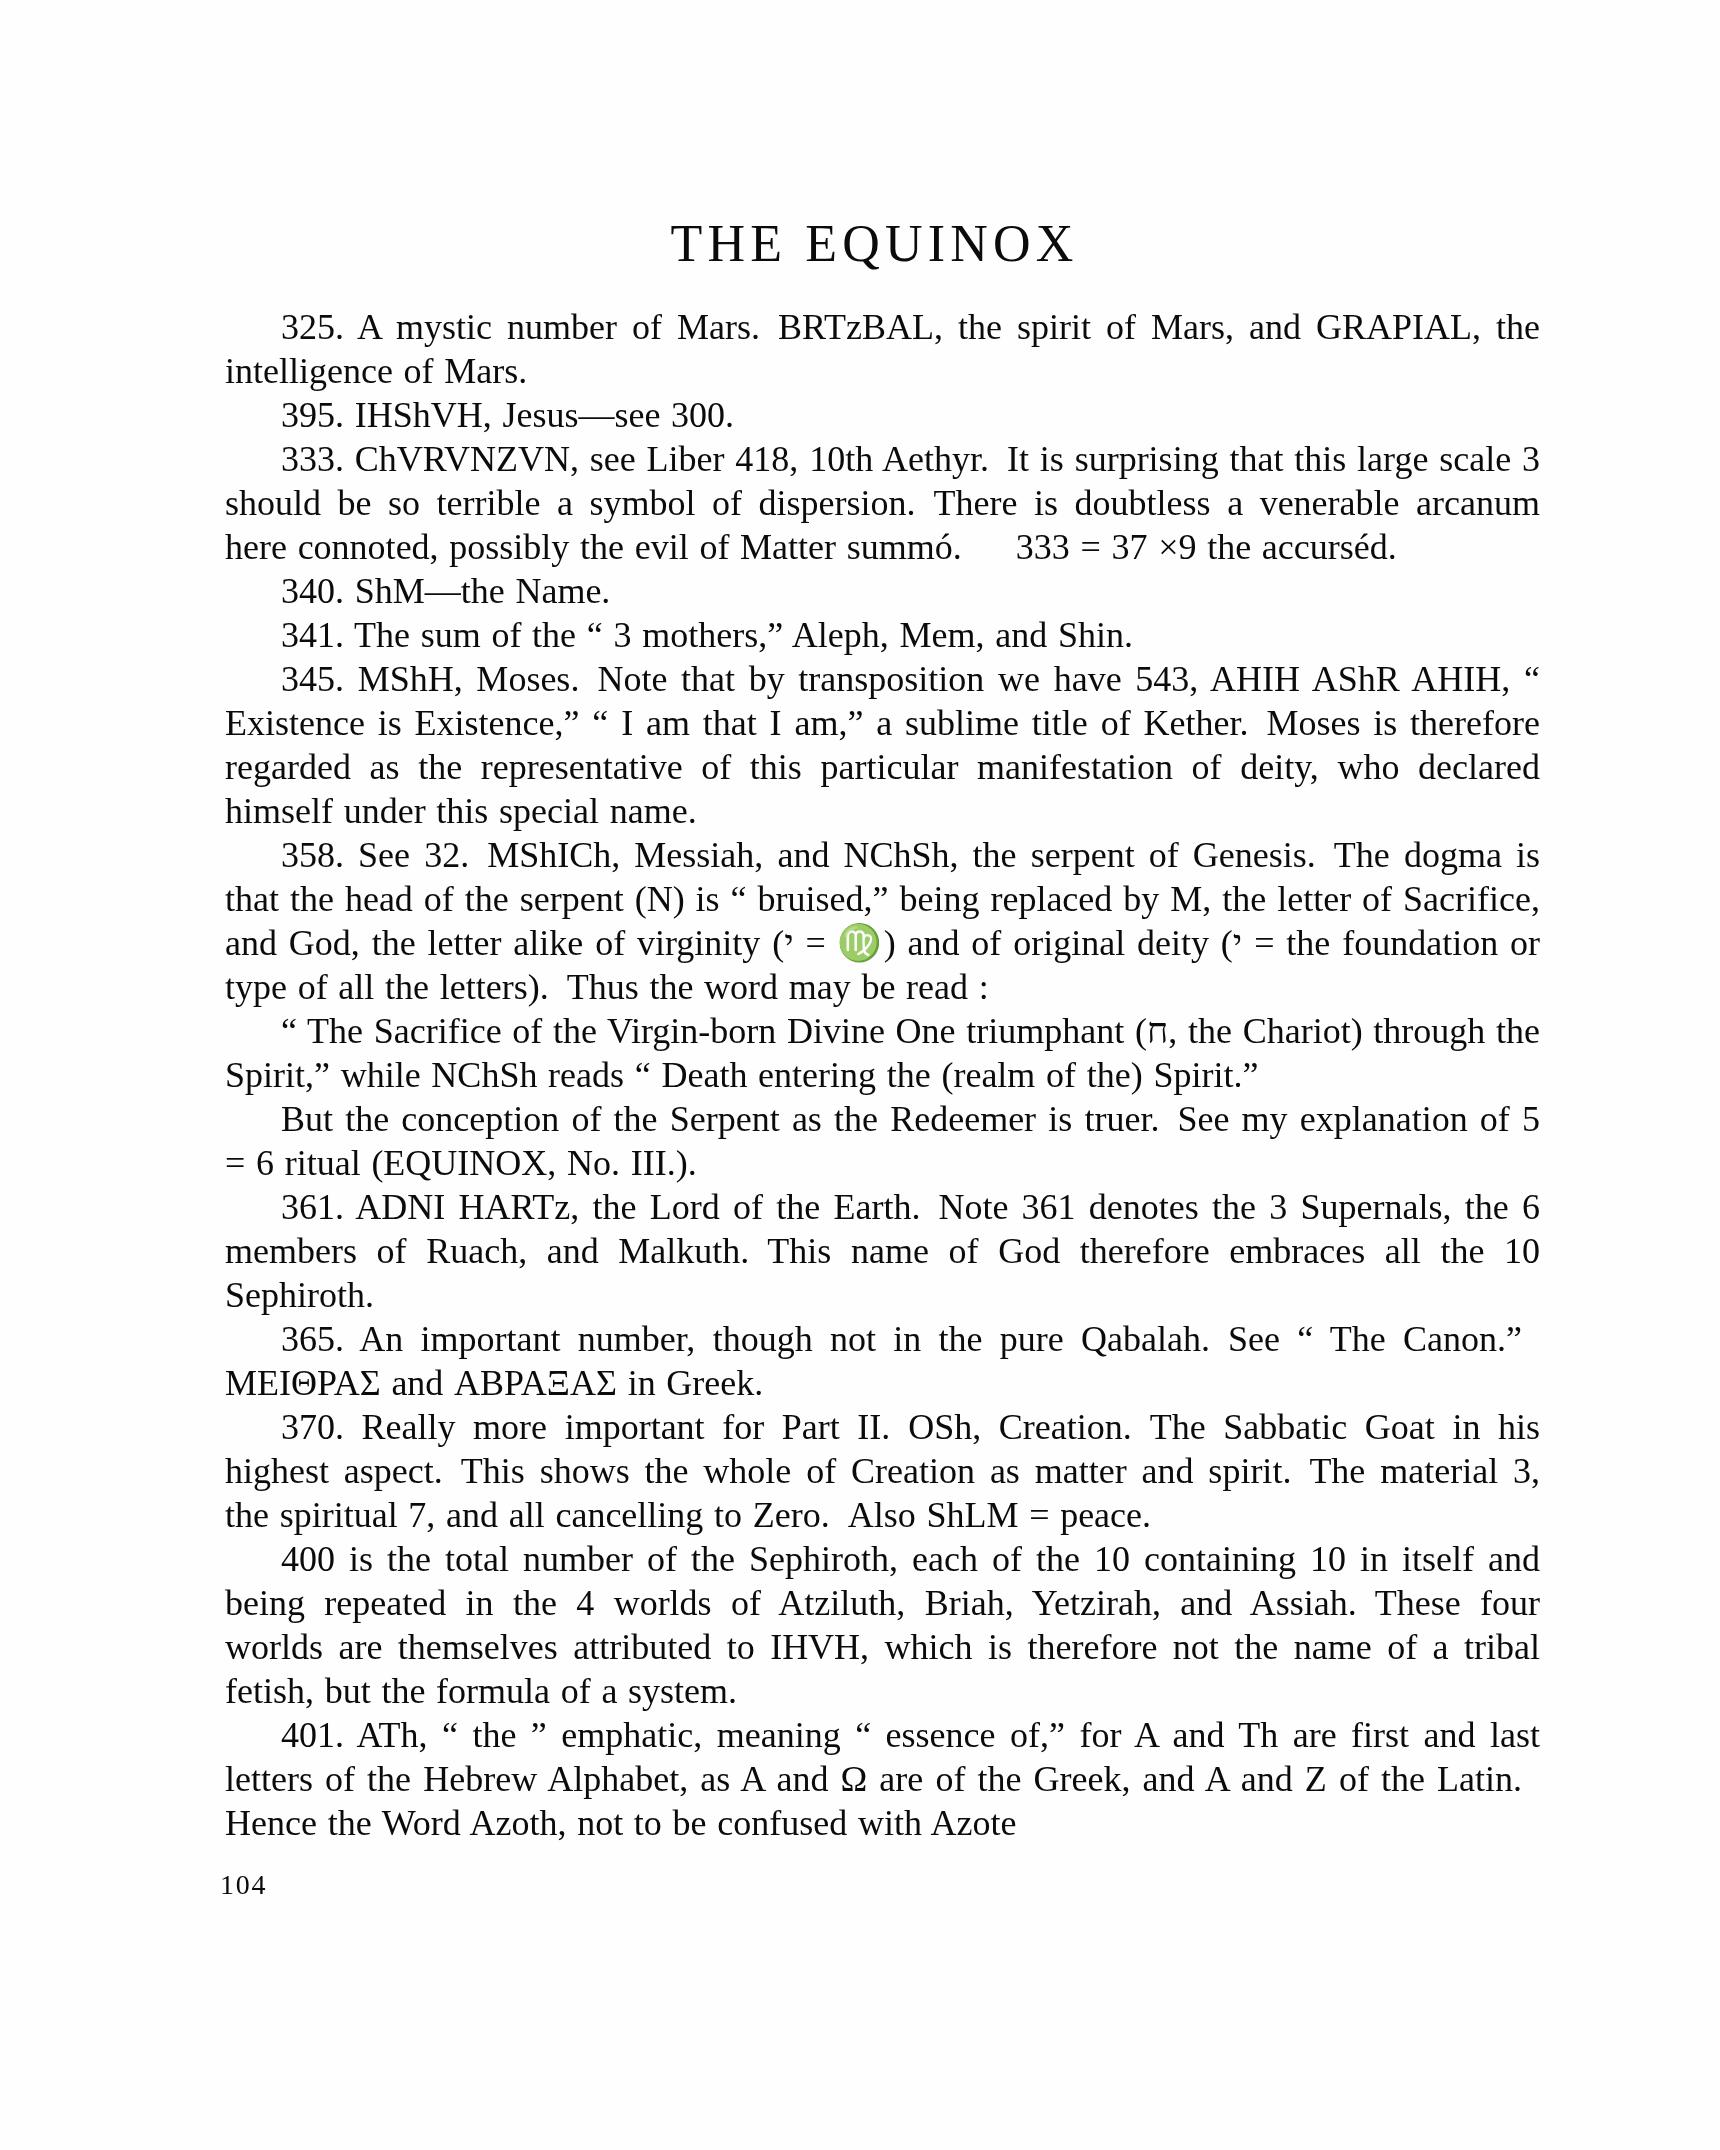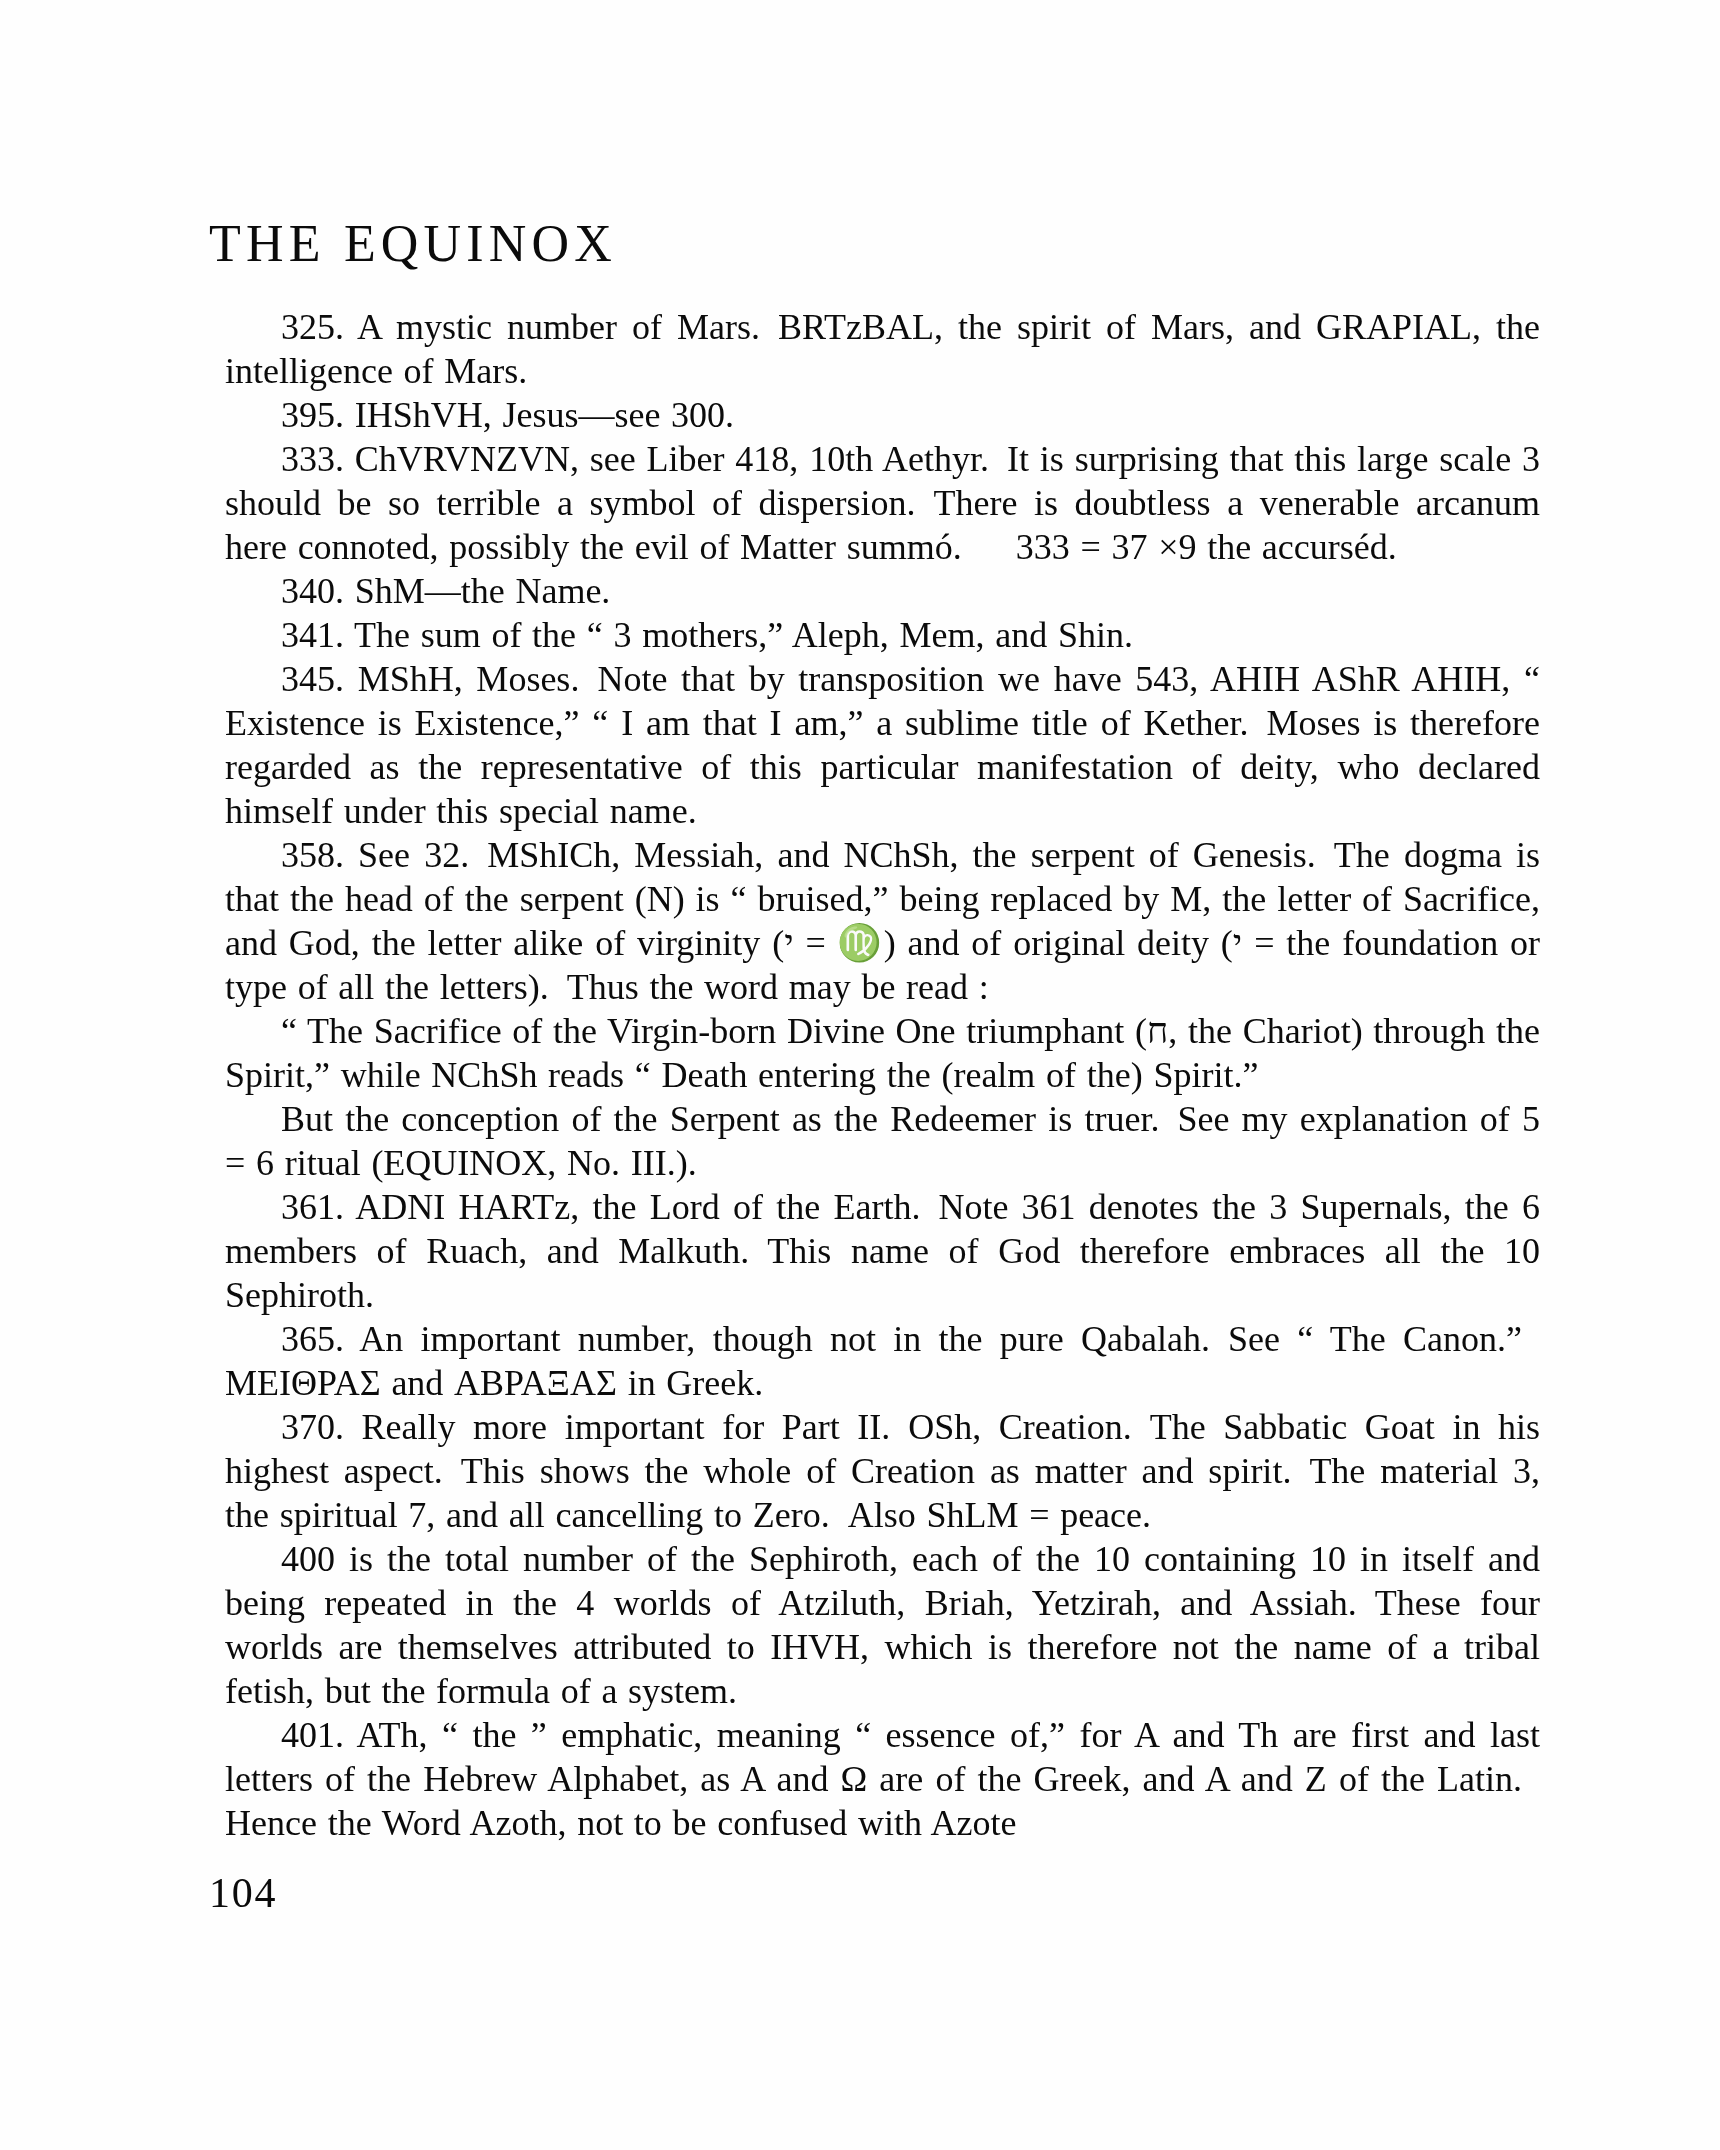--- a/index.html
+++ b/index.html
@@ -15,20 +15,21 @@
     background: #fefefe;
     padding: 213px 181px 0 209px;
     font-family: "Liberation Serif", "DejaVu Serif", serif;
     color: #0b0b0b;
   }
   .title {
     margin: 0 0 30px 0;
     font-size: 52px;
     line-height: 1.2;
     font-weight: normal;
+    text-align: center;
     letter-spacing: 5.2px;
     white-space: nowrap;
   }
   .text-block {
     display: block;
     margin-left: 16px;
   }
   .para {
     margin: 0;
     font-size: 36px;
@@ -36,22 +37,23 @@
     text-align: justify;
     text-indent: 56px;
     word-spacing: 1.7px;
     hyphens: none;
   }
   .para.no-indent-continuation {
     
   }
   .page-number {
     margin-top: 24px;
-    font-size: 42px;
+    font-size: 28px;
     letter-spacing: 1.7px;
+    margin-left: 11px;
   }
 </style>
 </head>
 <body>
 
 <div class="page">
   <h1 class="title">THE EQUINOX</h1>
 
   <main class="text-block">
     <p class="para">325. A mystic number of Mars. BRTzBAL, the spirit of Mars, and GRAPIAL, the intelligence of Mars.</p>

